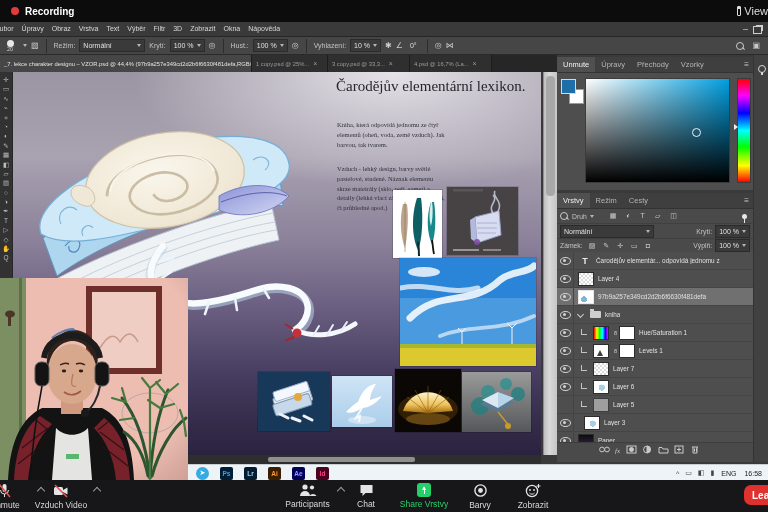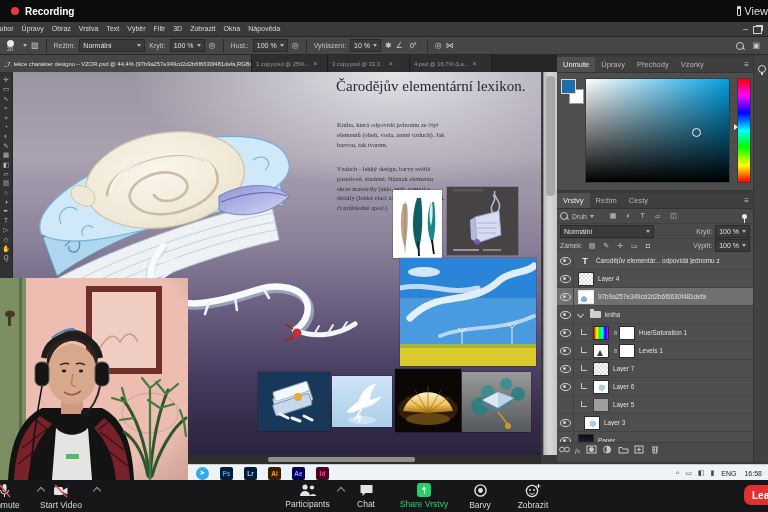--- a/index.html
+++ b/index.html
@@ -97,21 +97,21 @@
   .thumb.huesat{background:linear-gradient(90deg,#f00,#ff0,#0f0,#0ff,#00f,#f0f);}
   .thumb.levels::after{content:"";position:absolute;left:3px;bottom:1px;border-left:3px solid transparent;border-right:3px solid transparent;border-bottom:6px solid #3c3c3c;}
   .thumb.paper{background:linear-gradient(180deg,#0e0a12 0%,#241b2e 55%,#5a4868 100%);}
   .thumb.mask{margin-left:2px;}
   .tglyph{width:14px;text-align:center;color:#e8e8e8;font-size:9px;font-weight:bold;margin:0 4px;flex:none;}
   .chev{width:4px;height:4px;border-right:1px solid #ccc;border-bottom:1px solid #ccc;transform:rotate(45deg);margin:0 3px 0 4px;flex:none;}
   .folder{width:11px;height:7px;background:#cfcfcf;border-radius:1px;position:relative;margin:0 4px;flex:none;}
   .folder::before{content:"";position:absolute;top:-2px;left:0;width:4px;height:2px;background:#cfcfcf;}
   .lname{color:#e0e0e0;font-size:6.4px;white-space:nowrap;overflow:hidden;}
   .linkg{color:#cdcdcd;font-size:5.5px;margin-left:1px;}
-  .lfooter{position:absolute;left:0;bottom:6px;width:196px;height:14px;background:#4a4a4a;border-top:1px solid #3e3e3e;display:flex;justify-content:flex-start;align-items:center;padding-right:4px;box-sizing:border-box;}
+  .lfooter{position:absolute;left:0;bottom:6px;width:196px;height:14px;background:#4a4a4a;border-top:1px solid #3e3e3e;display:flex;justify-content:center;align-items:center;padding-right:4px;box-sizing:border-box;}
 
   .dockstrip{left:753px;top:-17px;width:15px;height:407px;background:#414141;border-left:1px solid #333;}
   .bulb{position:absolute;left:4px;top:10px;width:6px;height:6px;border:1px solid #d5d5d5;border-radius:50%;}
   .bulb::after{content:"";position:absolute;left:1.5px;top:6px;width:2px;height:3px;background:#d5d5d5;}
 
   
   .taskbar{left:0;top:464px;width:768px;height:16px;background:#eef3f7;border-top:1px solid #c9ced3;display:flex;align-items:center;}
   .appic{width:13px;height:13px;border-radius:2px;font-size:6.5px;font-weight:bold;display:flex;align-items:center;justify-content:center;margin-right:11px;flex:none;}
   .tg{width:13px;height:13px;border-radius:50%;background:#34ace3;color:#fff;font-size:7px;display:flex;align-items:center;justify-content:center;margin:0 11px 0 0;}
   .trayic{color:#444;font-size:7px;margin:0 3px;}
@@ -610,21 +610,21 @@
       </svg>
       <span>Unmute</span>
     </div>
     <span class="upchev" style="left:38px"></span>
     <div class="zbtn" style="left:35px;width:52px">
       <svg width="16" height="15">
         <rect x="1" y="4" width="9" height="8" rx="1.5" fill="#e4e4e4"></rect>
         <path d="M10,7 l4.5,-2.5 v7 l-4.5,-2.5 z" fill="#e4e4e4"></path>
         <line x1="2" y1="2" x2="14" y2="14" stroke="#e05252" stroke-width="1.6"></line>
       </svg>
-      <span>Start Video</span>
+      <span>Vzduch Video</span>
     </div>
     <span class="upchev" style="left:94px"></span>
     <div class="zbtn" style="left:280px;width:55px">
       <svg width="18" height="14">
         <circle cx="6" cy="4" r="2.6" fill="#e4e4e4"></circle>
           <path d="M1,13 a5,5 0 0 1 10,0 z" fill="#e4e4e4"></path>
         <circle cx="13" cy="4.5" r="2.1" fill="#e4e4e4"></circle>
           <path d="M10.5,13 a4,4 0 0 1 7,0 z" fill="#e4e4e4"></path>
       </svg>
       <span>Participants</span>

